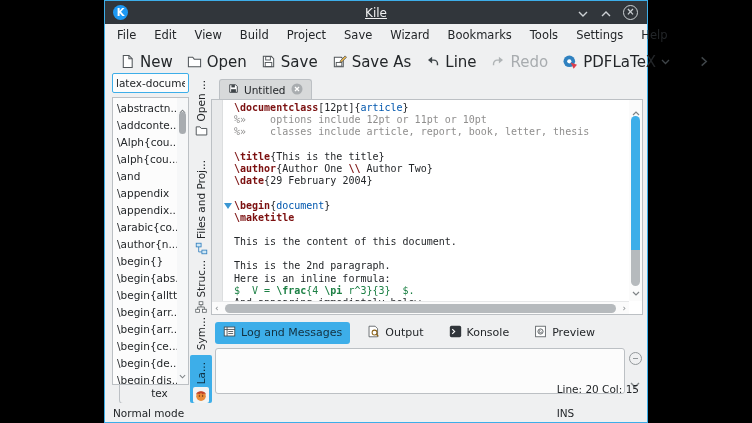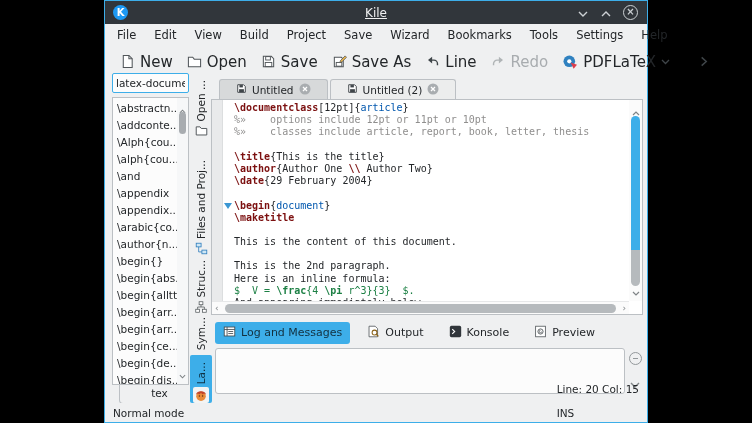--- a/index.html
+++ b/index.html
@@ -51,21 +51,21 @@
           align-items:center; justify-content:flex-end; border-radius:2px; }
   .vtab-label { writing-mode:vertical-rl; transform:rotate(180deg); font-size:10.5px; color:#232629;
                 white-space:nowrap; }
   .vtab .ic { margin-top:3px; display:flex; }
   .vtab.active { background:#3daee9; }
   .vtab.active .vtab-label { color:#0d3144; }
   .alpha-glyph { font-size:13px; font-style:italic; font-family:"DejaVu Serif",serif; }
 
   
   .etabs { position:absolute; left:114px; top:77px; height:21px; display:flex; align-items:flex-end; gap:2px; }
-  .etab { display:flex; align-items:center; gap:5px; height:20px; padding:0 16px; font-size:10.5px;
+  .etab { display:flex; align-items:center; gap:5px; height:20px; padding:0 8px; font-size:10.5px;
           background:#d7d9da; border:1px solid #bcc0c4; border-bottom:none; border-radius:3px 3px 0 0; }
   .etab.active { background:#eceded; }
 
   
   .editor { position:absolute; left:106px; top:98px; width:432px; height:216px; background:#fff;
             border:1px solid #bcc0c4; }
   .icon-border { position:absolute; left:0; top:0; bottom:13px; width:11px; background:#e9eaeb;
                  border-right:1px solid #dcdedf; }
   .fold-margin { position:absolute; left:12px; top:0; bottom:13px; width:9px; background:#fff; }
   .fold-marker { position:absolute; left:0; width:0; height:0; border-left:4.5px solid transparent;
@@ -309,32 +309,20 @@
               <path d="M2.5 2.5h8.5l2.5 2.5v8.5H2.5z" fill="#fff" stroke="#3f4549" stroke-width="1.4"></path>
               <rect x="5" y="3" width="5" height="3.4" fill="#3f4549"></rect>
               <rect x="4.5" y="9" width="7" height="4.5" fill="#3f4549"></rect>
             </svg></span>
           <span>Untitled</span>
           <span class="ic"><svg width="12" height="12" viewBox="0 0 12 12">
               <circle cx="6" cy="6" r="5.5" fill="#a9adb0"></circle>
               <path d="M4 4l4 4M8 4l-4 4" stroke="#fff" stroke-width="1.3"></path>
             </svg></span>
         </div>
-        <div class="etab active">
-          <span class="ic"><svg width="11" height="11" viewBox="0 0 16 16">
-              <path d="M2.5 2.5h8.5l2.5 2.5v8.5H2.5z" fill="#fff" stroke="#3f4549" stroke-width="1.4"></path>
-              <rect x="5" y="3" width="5" height="3.4" fill="#3f4549"></rect>
-              <rect x="4.5" y="9" width="7" height="4.5" fill="#3f4549"></rect>
-            </svg></span>
-          <span>Untitled (2)</span>
-          <span class="ic"><svg width="12" height="12" viewBox="0 0 12 12">
-              <circle cx="6" cy="6" r="5.5" fill="#a9adb0"></circle>
-              <path d="M4 4l4 4M8 4l-4 4" stroke="#fff" stroke-width="1.3"></path>
-            </svg></span>
-        </div>
       </div>
 
     <div class="editor">
       <div class="icon-border"></div>
       <div class="fold-margin" id="foldmargin">
           <div class="fold-marker" style="top: 102.6px;"></div>
         </div>
       <div class="code" id="code"><div class="line"><span class="kw">\documentclass</span><span class="tx">[12pt]{</span><span class="env">article</span><span class="tx">}</span></div><div class="line"><span class="cm">%»    options include 12pt or 11pt or 10pt</span></div><div class="line"><span class="cm">%»    classes include article, report, book, letter, thesis</span></div><div class="line"></div><div class="line"><span class="kw">\title</span><span class="tx">{This is the title}</span></div><div class="line"><span class="kw">\author</span><span class="tx">{Author One </span><span class="kw">\\</span><span class="tx"> Author Two}</span></div><div class="line"><span class="kw">\date</span><span class="tx">{29 February 2004}</span></div><div class="line"></div><div class="line"><span class="kw">\begin</span><span class="tx">{</span><span class="env">document</span><span class="tx">}</span></div><div class="line"><span class="kw">\maketitle</span></div><div class="line"></div><div class="line"><span class="tx">This is the content of this document.</span></div><div class="line"></div><div class="line"><span class="tx">This is the 2nd paragraph.</span></div><div class="line"><span class="tx">Here is an inline formula:</span></div><div class="line"><span class="mt">$  V = </span><span class="mtk">\frac</span><span class="mt">{4 </span><span class="mtk">\pi</span><span class="mt"> r^3}{3}  $.</span></div><div class="line"><span class="tx">And appearing immediately below</span></div></div>
       <div class="vscroll">
         <span class="scroll-arrow sa-up" style="left:2px;"><svg width="8" height="5" viewBox="0 0 8 5">

